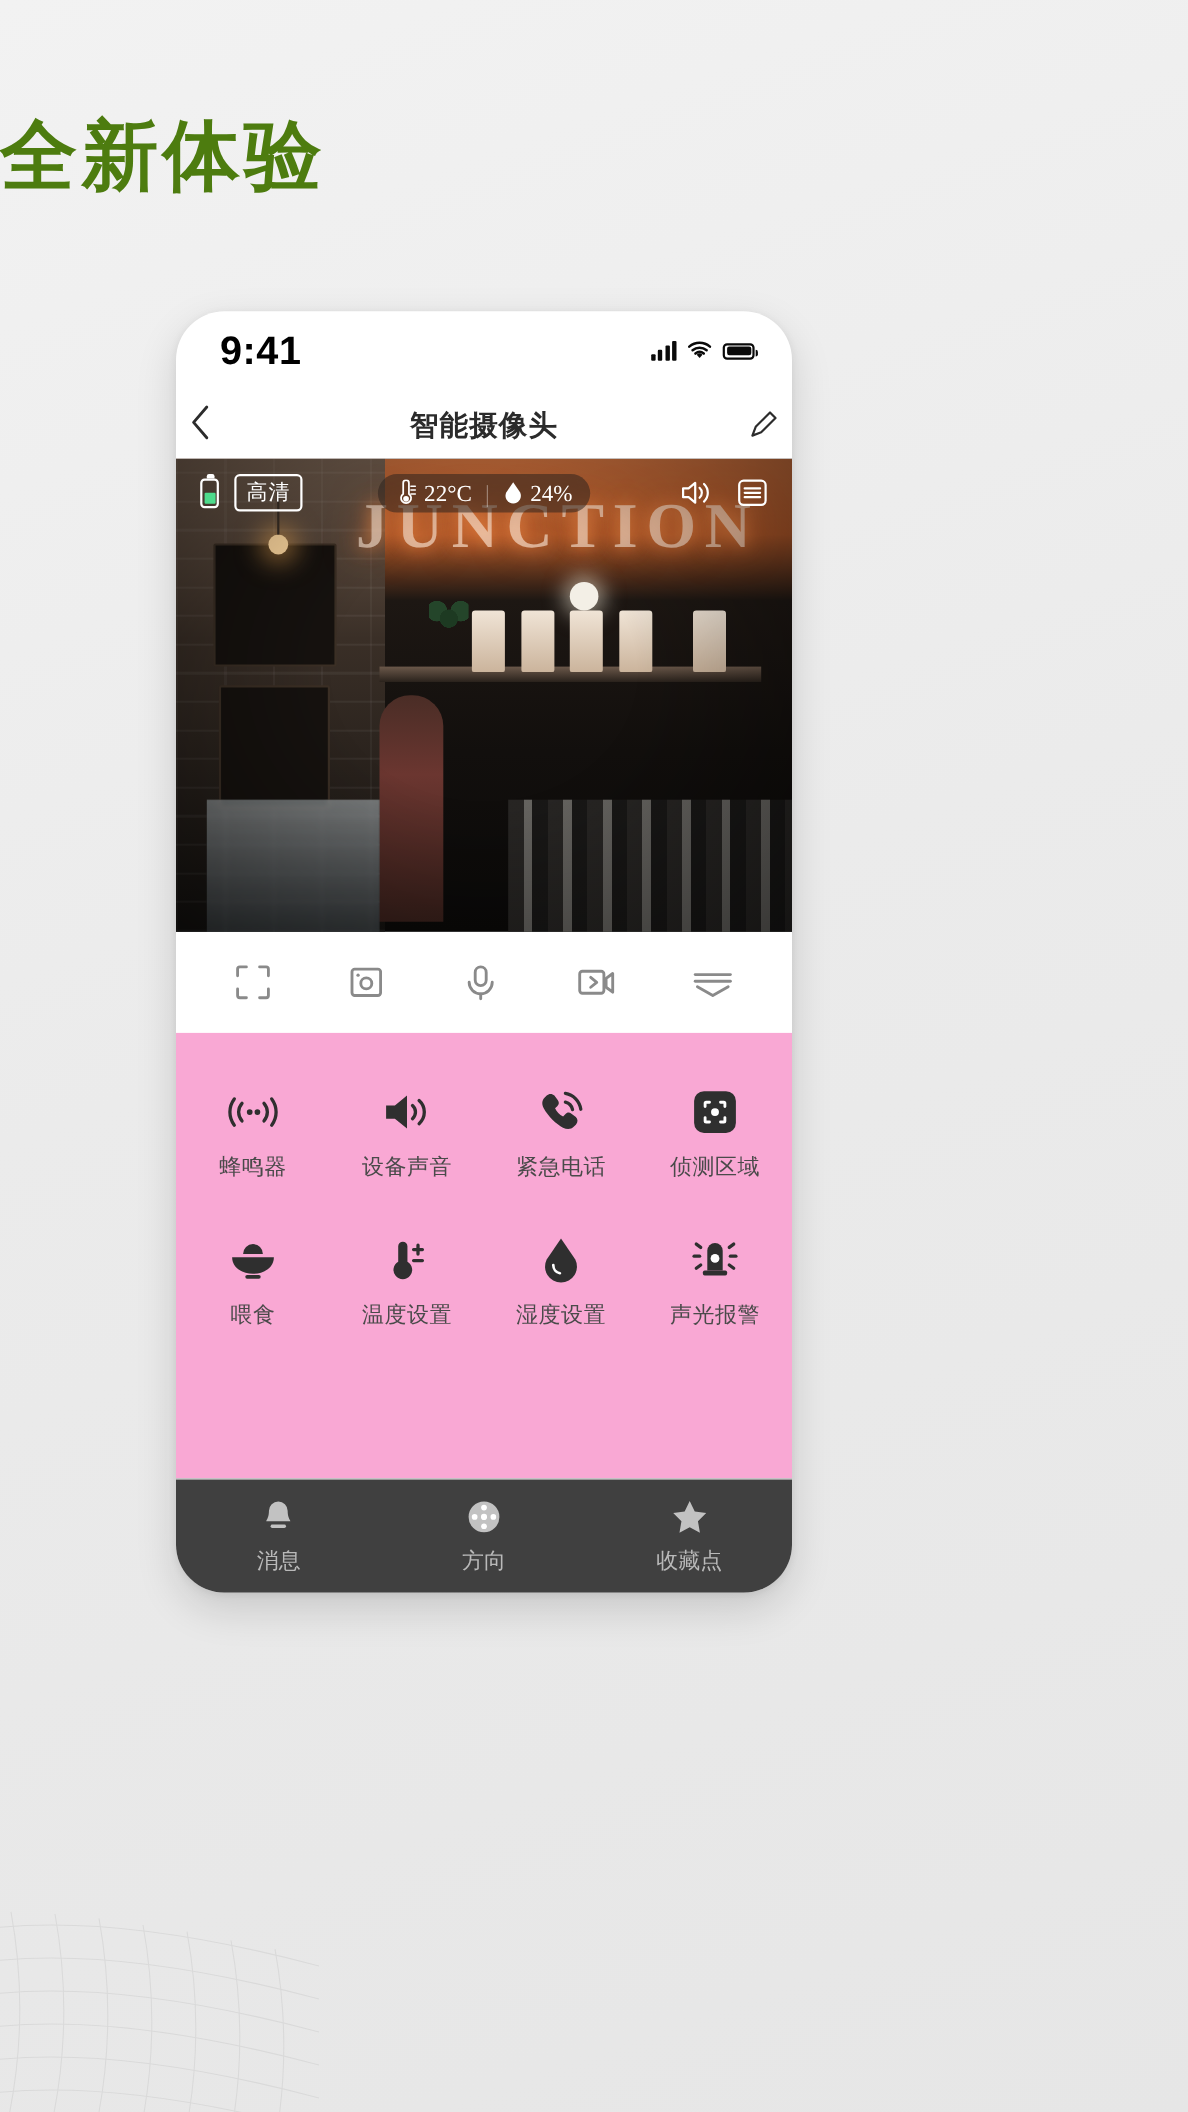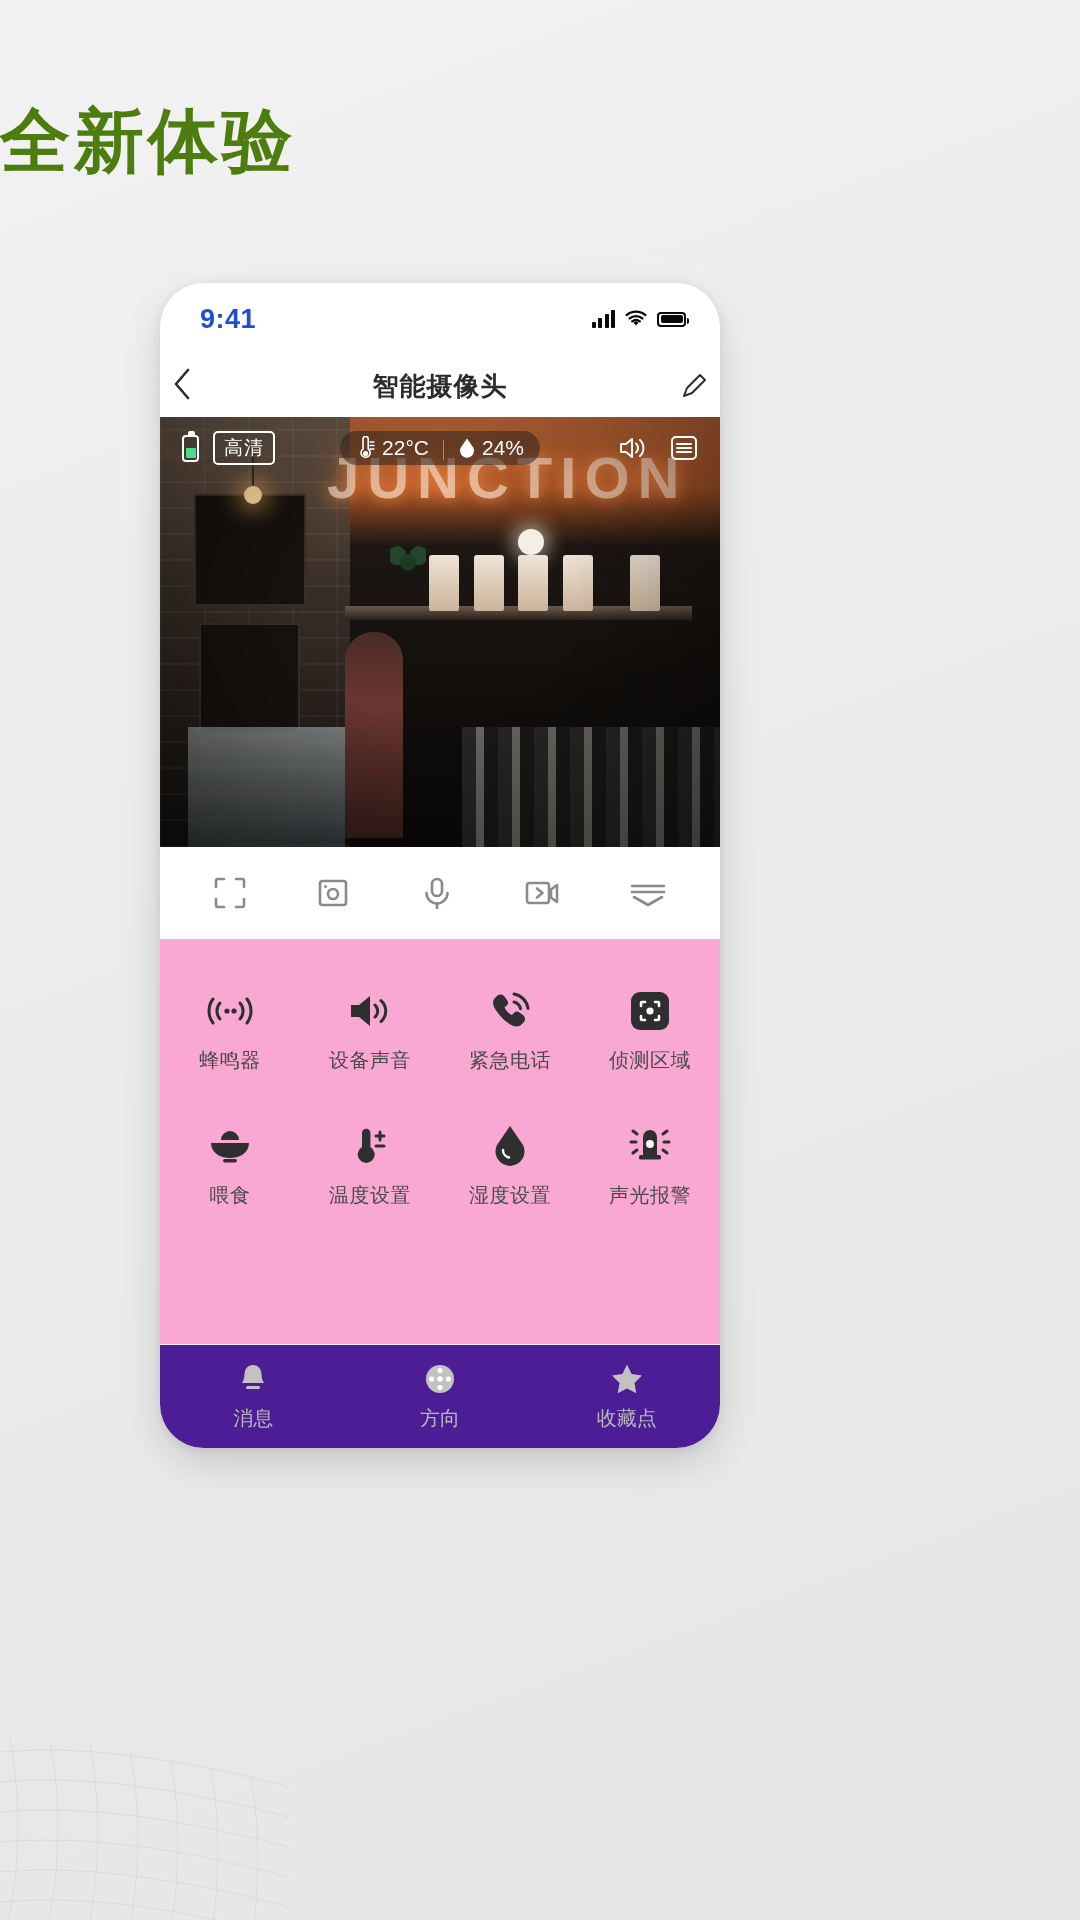--- a/index.html
+++ b/index.html
@@ -24,21 +24,21 @@
   .phone {
     position:absolute; left:160px; top:283px; width:560px; height:1165px;
     background:#fff; border-radius:44px;
     box-shadow:0 14px 38px rgba(0,0,0,.14), 0 2px 8px rgba(0,0,0,.07);
     overflow:hidden; display:flex; flex-direction:column;
   }
 
   
   .statusbar { height:72px; flex:0 0 72px; display:flex; align-items:center;
                justify-content:space-between; padding:0 34px 0 40px; }
-  .sb-time { font-size:27px; font-weight:600; color:#1d4ed8; letter-spacing:.5px; }
+  .sb-time { font-size:36px; font-weight:600; color:#000000; letter-spacing:.5px; }
   .sb-right { display:flex; align-items:center; gap:9px; }
   .bars { display:flex; align-items:flex-end; gap:2.5px; height:18px; }
   .bars i { width:4px; background:#0a0a0a; border-radius:1px; display:block; }
   .bars i:nth-child(1){height:6px}.bars i:nth-child(2){height:10px}
   .bars i:nth-child(3){height:14px}.bars i:nth-child(4){height:18px}
   .batt { width:29px; height:15px; border:2px solid #0a0a0a; border-radius:4px;
           position:relative; }
   .batt::after{content:"";position:absolute;right:-5px;top:4px;width:2.5px;height:6px;
                background:#0a0a0a;border-radius:0 2px 2px 0}
   .batt span{position:absolute;left:1.5px;top:1.5px;bottom:1.5px;width:88%;
@@ -47,21 +47,21 @@
   
   .navbar { height:62px; flex:0 0 62px; display:flex; align-items:center;
             padding:0 12px; position:relative;justify-content:flex-end; }
   .nav-back { font-size:32px; color:#2c2c2c; line-height:1; width:40px; }
   .nav-title { position:absolute; left:0; right:0; text-align:center;
                font-size:26px; font-weight:bold; color:#2b2b2b; letter-spacing:1px; }
   .nav-edit { margin-left:auto; z-index:2; color:#2c2c2c; display:flex; }
 
   
   .video { position:relative; height:430px; flex:0 0 430px; overflow:hidden;
-           background:#404040; }
+           background:#404040;font-family:Liberation Serif, serif; }
   .vbg { position:absolute; inset:0; }
   .v-wall { position:absolute; inset:0;
     background:
       linear-gradient(180deg,#c06a3a 0%,#a85529 16%,#1d1713 30%,#120f0d 62%,#0b0a09 100%);
   }
   .v-brick { position:absolute; left:0; top:0; width:34%; height:100%;
     background:
       repeating-linear-gradient(0deg,rgba(255,255,255,.05) 0 2px,transparent 2px 26px),
       repeating-linear-gradient(90deg,rgba(255,255,255,.04) 0 2px,transparent 2px 44px),
       linear-gradient(180deg,#6f5b4c 0%,#3a2f27 38%,#141210 100%);
@@ -124,21 +124,21 @@
   
   .panel { flex:1; background:#f9a8d4; padding:26px 0 0; overflow:hidden; }
   .grid { display:grid; grid-template-columns:repeat(4,1fr); }
   .cell { display:flex; flex-direction:column; align-items:center; gap:14px;
           padding:24px 0 26px; }
   .cell .ic { color:#2f2f2f; display:flex; align-items:center; justify-content:center;
               height:44px; }
   .cell .lb { font-size:20px; color:#4a4a4a; letter-spacing:.5px; }
 
   
-  .tabbar { flex:0 0 104px; background:#4c1d95; display:flex; align-items:center;
+  .tabbar { flex:0 0 104px; background:#404040; display:flex; align-items:center;
             border-top:1px solid #f0f0f0; }
   .tab { flex:1; display:flex; flex-direction:column; align-items:center; gap:9px; }
   .tab .ti { color:#c2c2c2; display:flex; }
   .tab .tl { font-size:20px; color:#b9b9b9; }
   .tab.active .ti { color:#ec5b2b; }
   .tab.active .tl { color:#ec5b2b; }
 </style>
 </head>
 <body>
 

